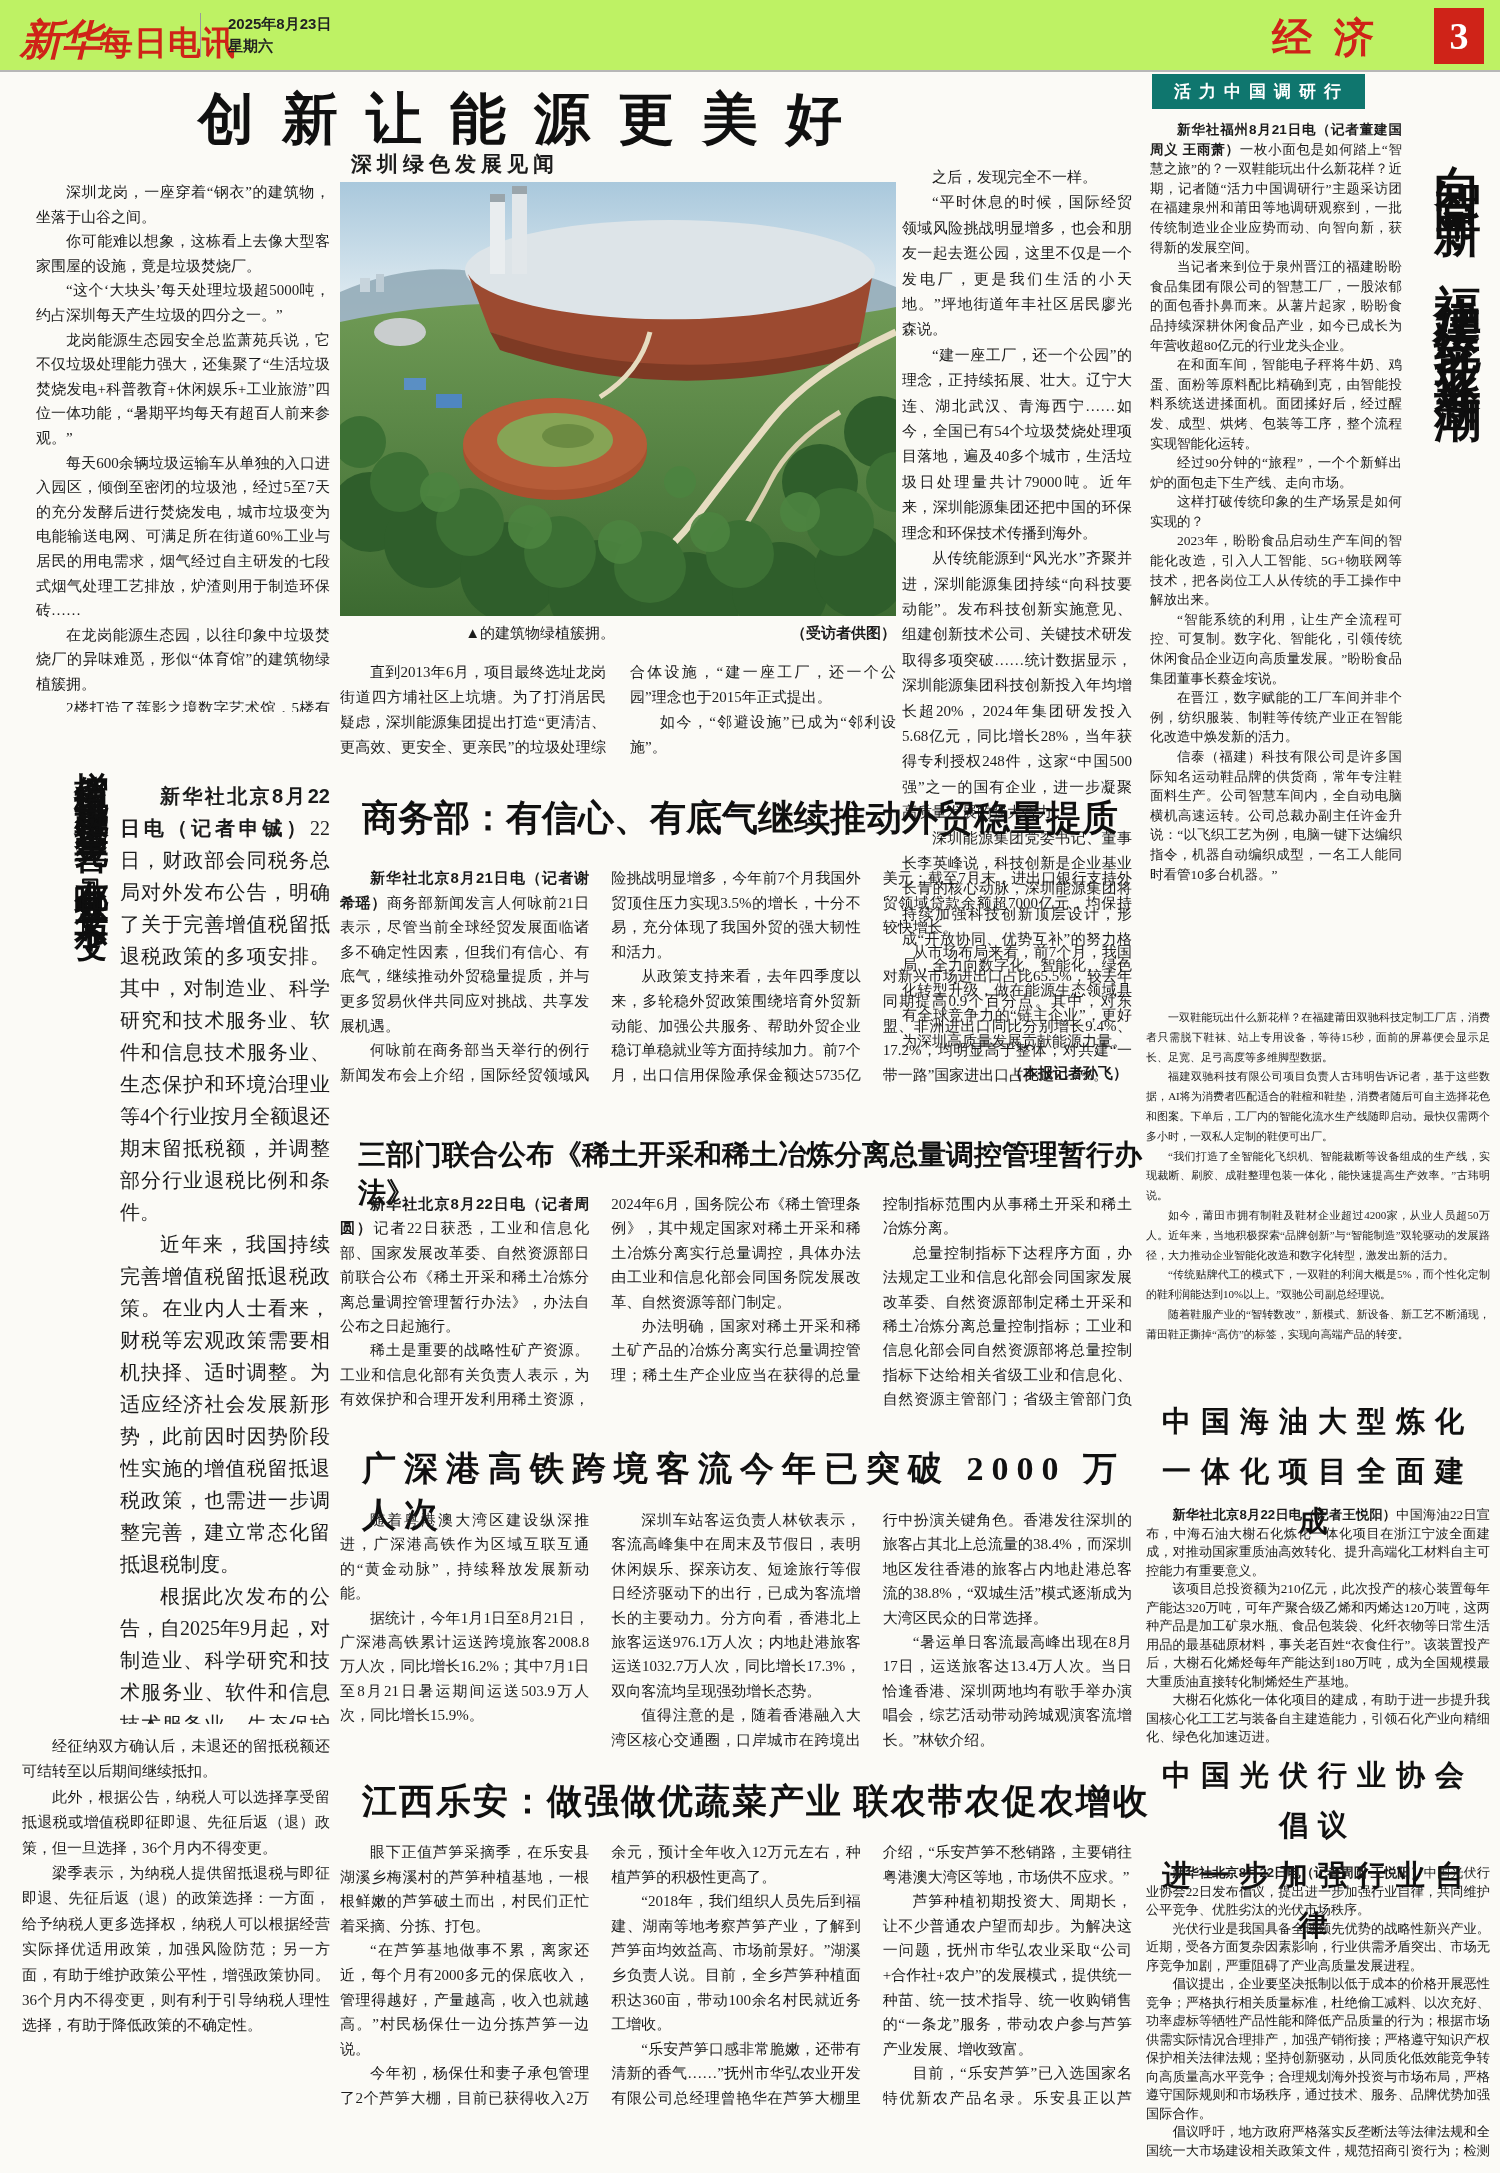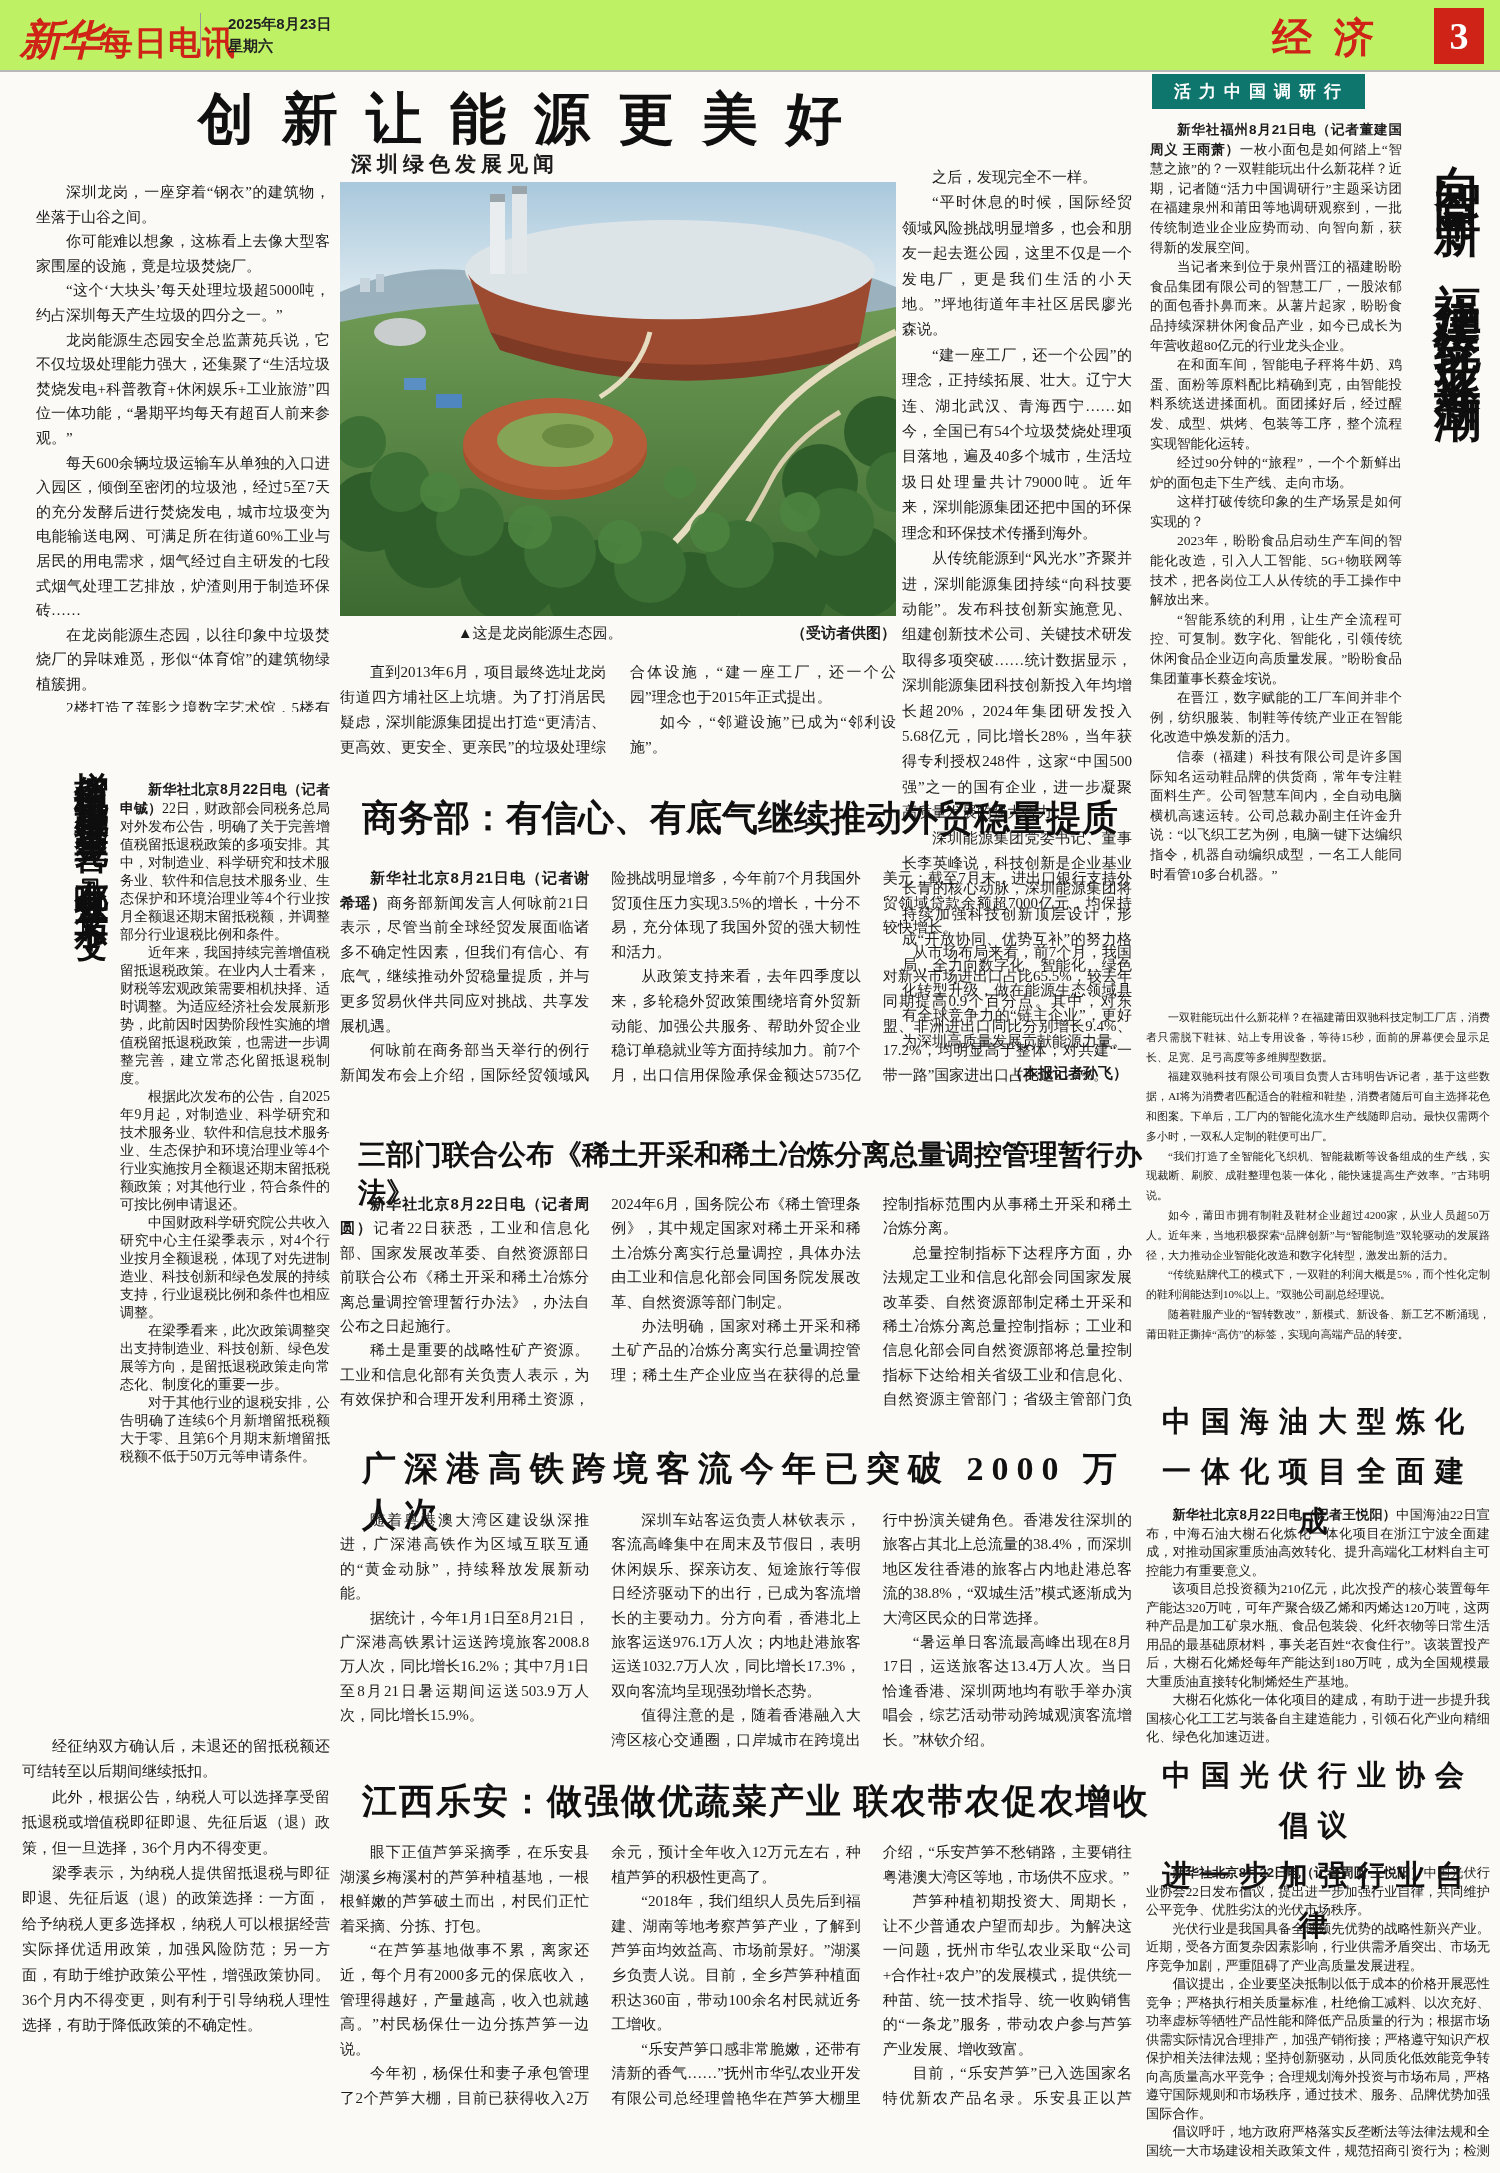--- a/index.html
+++ b/index.html
@@ -49,21 +49,21 @@
   .vhead{writing-mode:vertical-rl;font-weight:700;color:#0e0e0e;}
   .fujian-vhead{left:1410px;top:128px;width:80px;height:878px;font-size:47px;letter-spacing:14px;text-align:start;}
   .fujian-wide{left:1146px;top:1008px;width:344px;height:382px;font-size:11px;line-height:19.8px;}
   .rr-head{left:1146px;width:344px;text-align:center;font-size:29px;line-height:50px;letter-spacing:10px;}
   .haiyou-head{top:1396px;}
   .haiyou-body{left:1146px;top:1506px;width:344px;height:240px;font-size:13.2px;line-height:18.5px;}
   .guangfu-head{top:1750px;}
   .guangfu-body{left:1146px;top:1864px;width:344px;height:296px;font-size:13.2px;line-height:18.5px;}
   
   .zzs-vhead{left:36px;top:744px;width:78px;height:980px;font-size:34px;letter-spacing:5px;}
-  .zzs-body{left:120px;top:780px;width:210px;height:944px;font-size:14px;line-height:18px;}
+  .zzs-body{left:120px;top:780px;width:210px;height:944px;font-size:20px;line-height:32px;}
   .zzs-bottom{left:22px;top:1734px;width:308px;height:428px;font-size:15px;line-height:25.4px;}
 </style>
 </head>
 <body>
 
 <div class="page">
 
   <div class="masthead">
     <div class="logo">
       <span class="logo-script">新华</span><span class="logo-rest">每日电讯</span>
@@ -157,21 +157,21 @@
           <circle cx="280" cy="360" r="22"></circle>
         <circle cx="370" cy="350" r="20"></circle>
           <circle cx="460" cy="330" r="20"></circle>
           <circle cx="340" cy="300" r="16"></circle>
       </g>
     </svg>
   </div>
 
   <div class="abs caption-row">
     <span class="credit">（受访者供图）</span>
-    <span class="cap">▲这是龙岗能源生态园。</span>
+    <span class="cap">▲的建筑物绿植簇拥。</span>
   </div>
 
   <div class="abs below-photo clip">
       <p class="para">直到2013年6月，项目最终选址龙岗街道四方埔社区上坑塘。为了打消居民疑虑，深圳能源集团提出打造“更清洁、更高效、更安全、更亲民”的垃圾处理综合体设施，“建一座工厂，还一个公园”理念也于2015年正式提出。</p>
       <p class="para">如今，“邻避设施”已成为“邻利设施”。</p>
     </div>
 
   <div class="abs main-right clip">
       <p class="para">之后，发现完全不一样。</p>
       <p class="para">“平时休息的时候，国际经贸领域风险挑战明显增多，也会和朋友一起去逛公园，这里不仅是一个发电厂，更是我们生活的小天地。”坪地街道年丰社区居民廖光森说。</p>

